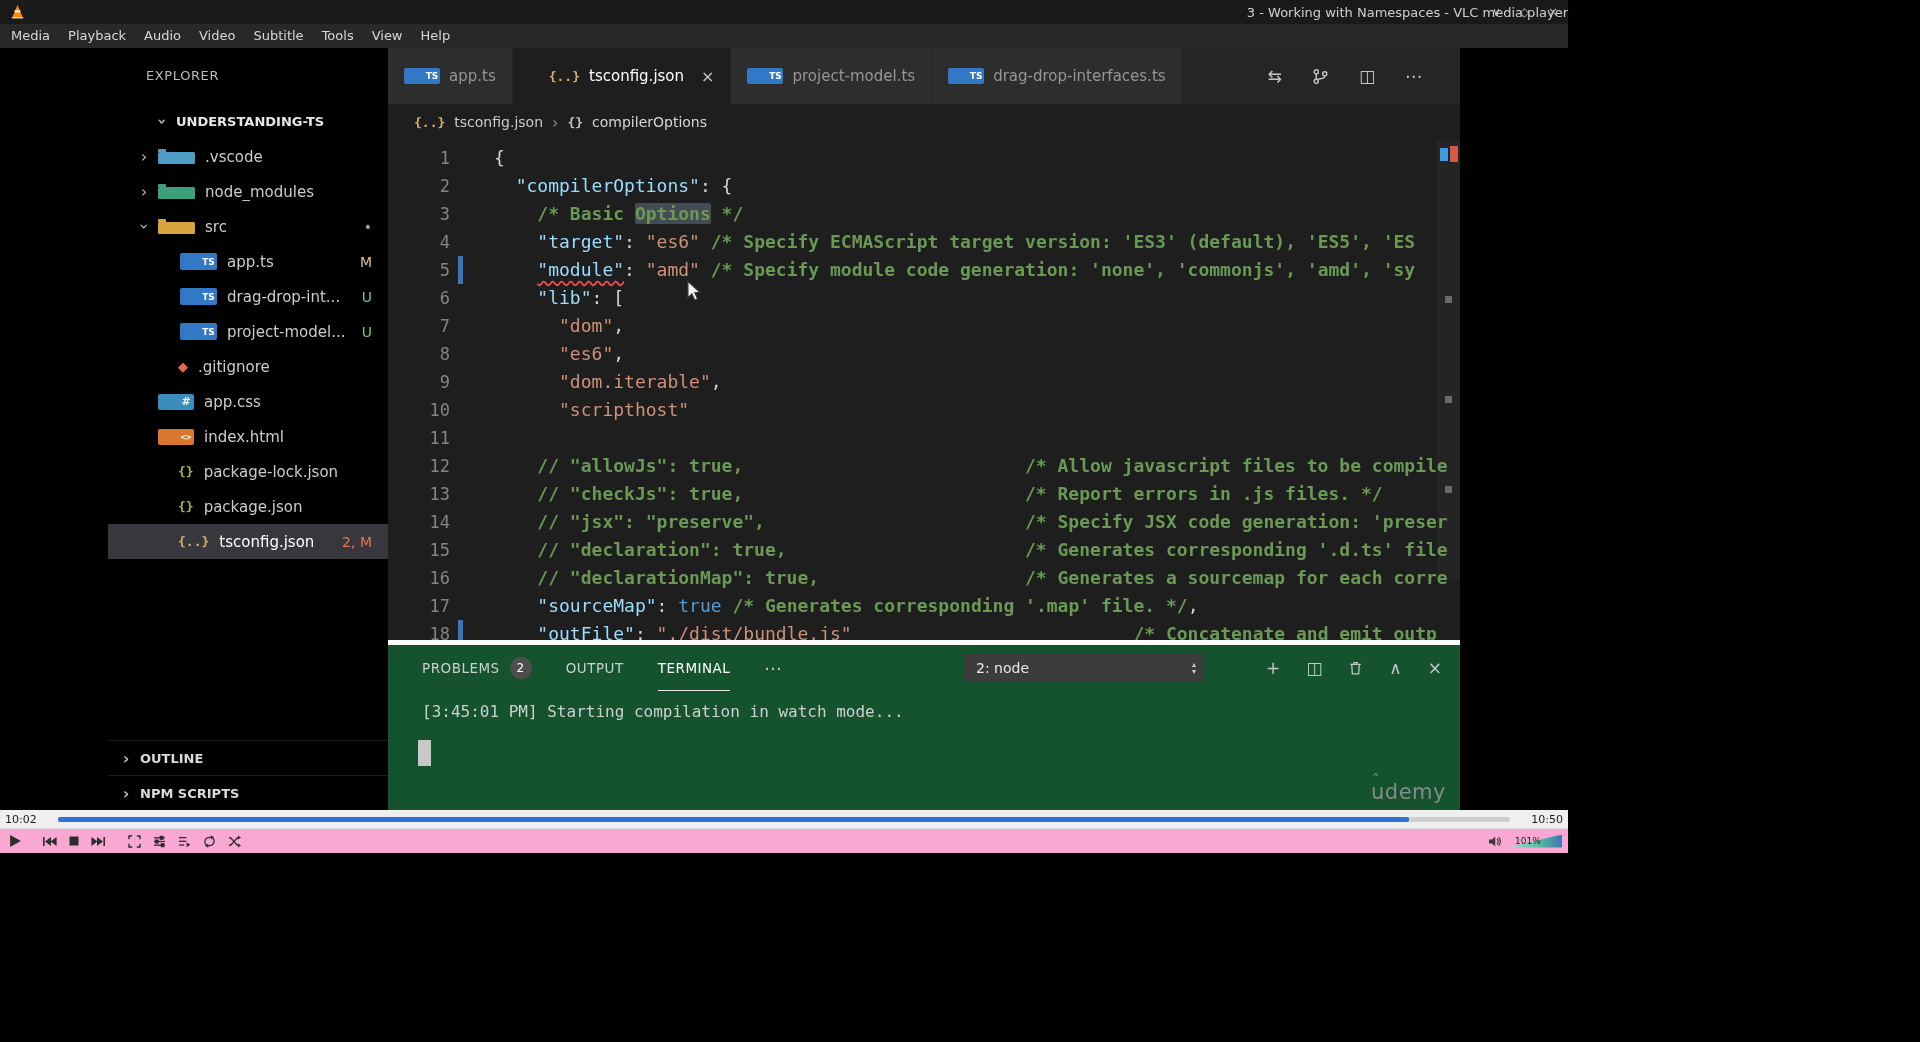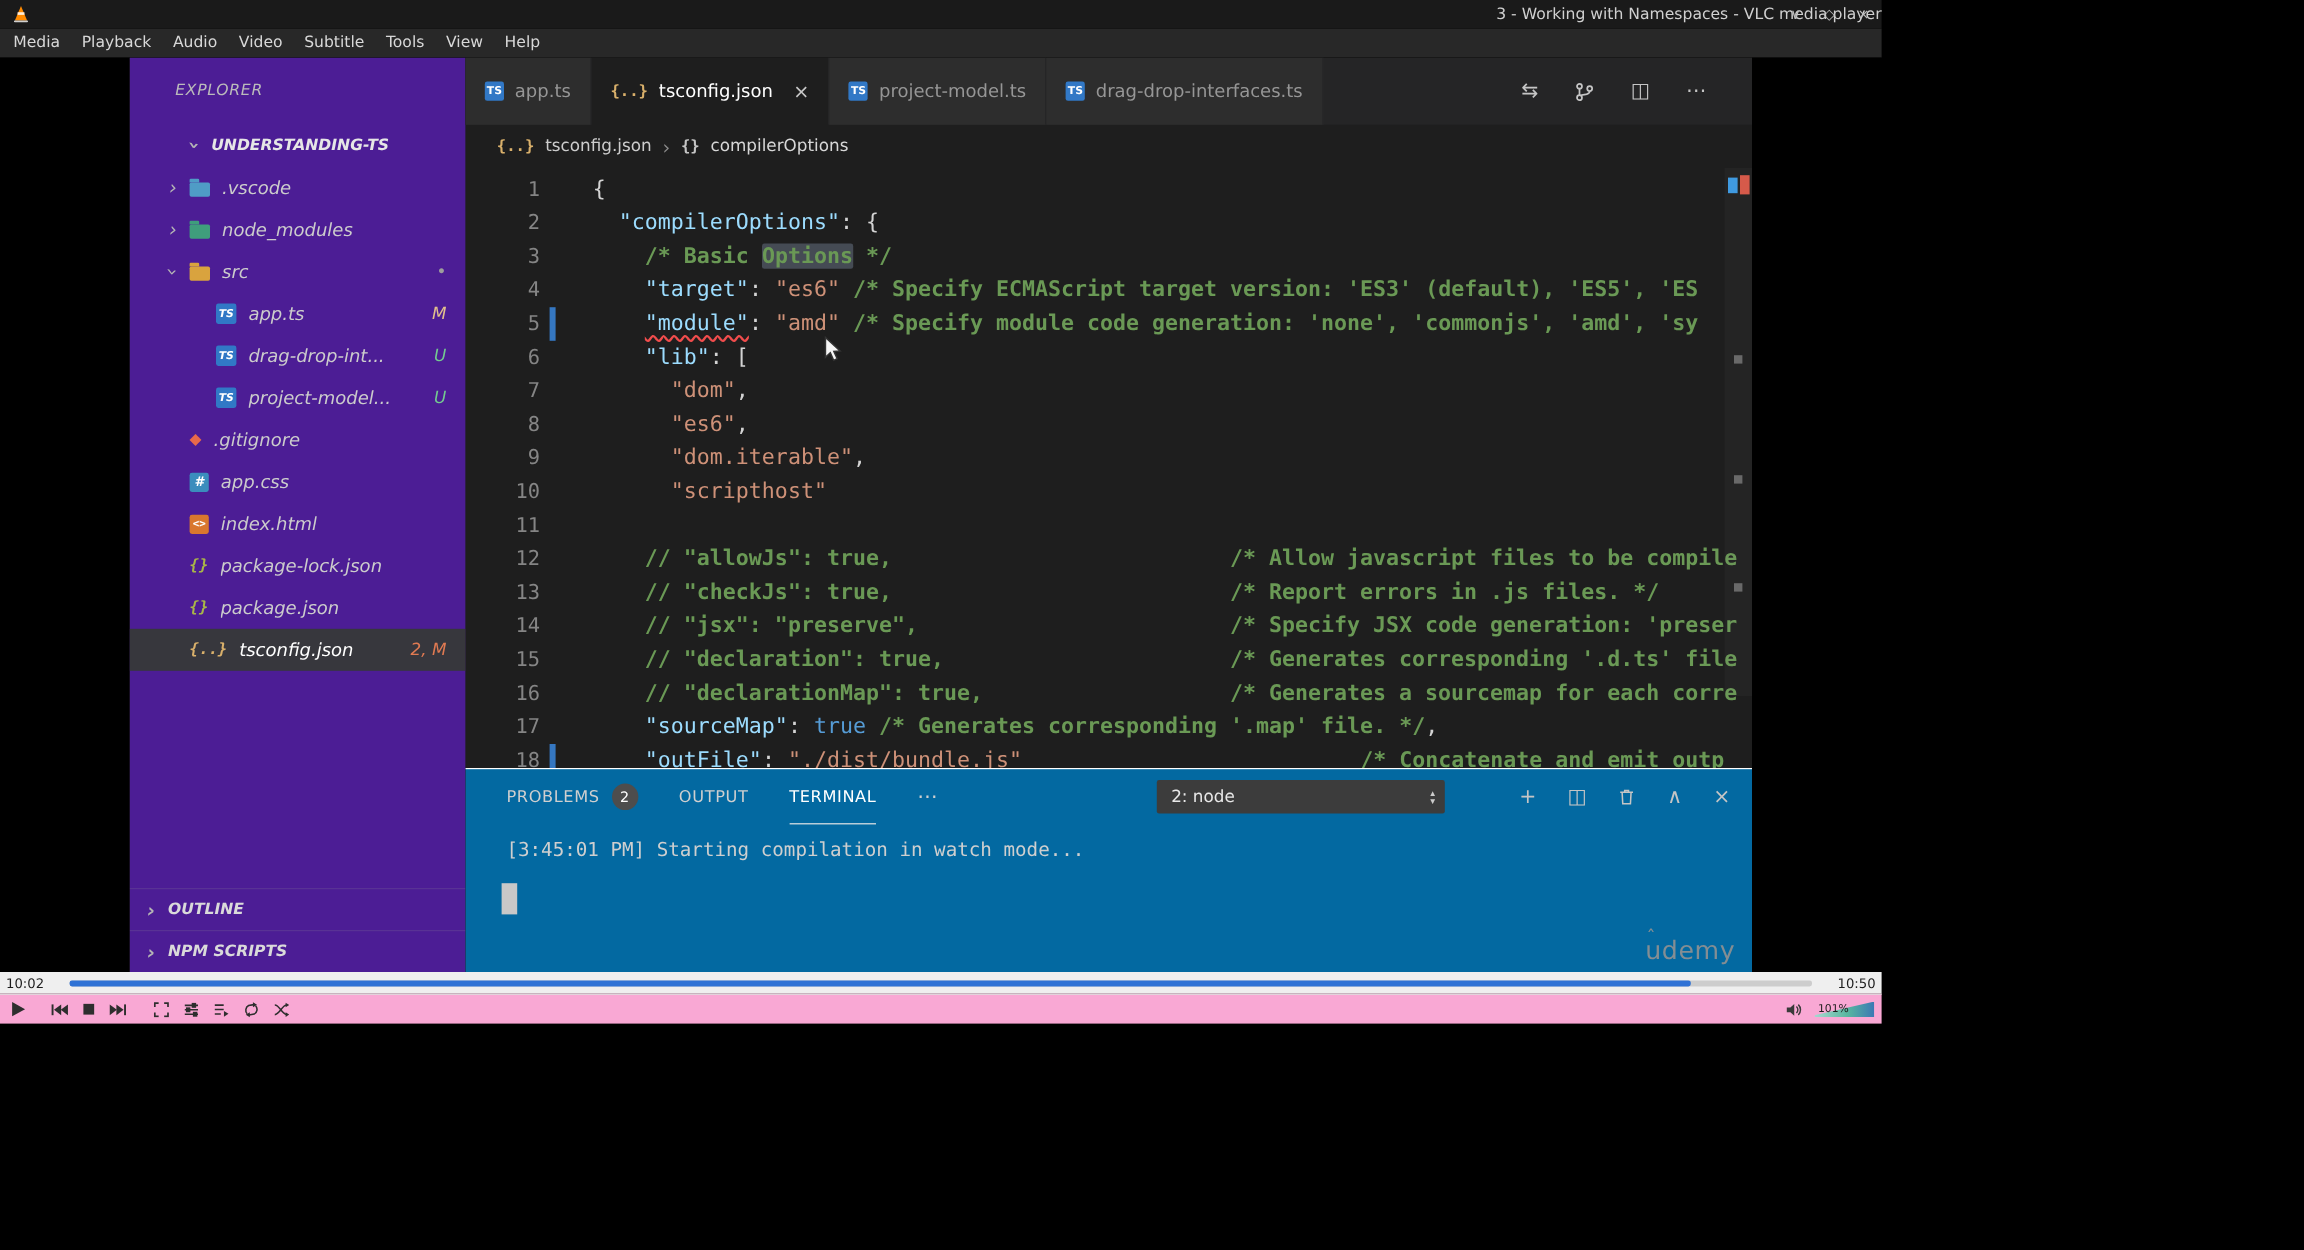--- a/index.html
+++ b/index.html
@@ -15,29 +15,29 @@
 
   
   .menubar{height:24px;background:#282828;display:flex;align-items:center;padding:0 2px;flex:none;}
   .menu-item{color:#d8d8d8;font-size:13px;padding:0 9px;line-height:24px;}
 
   
   .video{height:762px;background:#000;position:relative;flex:none;}
   .vscode{position:absolute;left:108px;top:0;width:1352px;height:762px;background:#1e1e1e;display:flex;overflow:hidden;}
 
   
-  .sidebar{width:280px;flex:none;background:#4c1d95;position:relative;color:#cccccc;font-style:italic;}
+  .sidebar{width:280px;flex:none;background:#000000;position:relative;color:#cccccc;}
   .exp-head{height:56px;padding:20px 0 0 38px;box-sizing:border-box;font-size:13px;color:#bbbbbb;letter-spacing:.6px;}
   .root-row{height:35px;display:flex;align-items:center;padding-left:10px;font-size:13px;font-weight:bold;color:#e6e6e6;margin-left:36px;}
   .trow{height:35px;display:flex;align-items:center;font-size:15px;color:#cccccc;box-sizing:border-box;padding-right:0;}
   .trow.selected{background:#37373d;color:#ffffff;}
   .chev{width:16px;margin-right:6px;color:#b5b5b5;font-size:16px;display:inline-block;text-align:center;transform-origin:50% 50%;flex:none;}
   .chev.down{transform:rotate(90deg);}
   .chev.empty{visibility:hidden;}
-  .ficon{flex:none;margin-right:10px;display:flex;align-items:center;justify-content:center;}
+  .ficon{flex:none;margin-right:10px;display:flex;align-items:center;justify-content:center;padding-left:20px;}
   .folder{width:17px;height:12px;border-radius:1.5px;position:relative;margin-top:2px;}
   .folder::before{content:'';position:absolute;top:-3px;left:0;width:8px;height:3px;border-radius:1px 1px 0 0;background:inherit;}
   .tsicon{width:17px;height:17px;background:#3178c6;color:#fff;font-size:9px;font-weight:bold;border-radius:2px;}
   .tsicon.small{width:16px;height:16px;}
   .braces{font-family:"DejaVu Sans Mono","Liberation Mono",monospace;font-weight:bold;font-size:13px;}
   .gdiamond{color:#e8694a;font-size:13px;}
   .cssicon{width:16px;height:16px;background:#3b8dbd;color:#fff;border-radius:2px;font-size:11px;font-weight:bold;}
   .htmlicon{width:16px;height:16px;background:#d9772e;color:#fff;border-radius:2px;font-size:9px;font-weight:bold;font-family:"DejaVu Sans Mono",monospace;}
   .tlabel{white-space:nowrap;overflow:hidden;}
   .tbadge{margin-left:auto;margin-right:16px;font-size:14px;flex:none;}
@@ -64,21 +64,21 @@
   .ltext{position:absolute;left:106px;top:0;white-space:pre;}
   .tk-p{color:#d4d4d4;} .tk-k{color:#9cdcfe;} .tk-s{color:#ce9178;} .tk-c{color:#6a9955;font-weight:bold;} .tk-b{color:#569cd6;}
   .tk-err{text-decoration:underline wavy #f14c4c;text-decoration-skip-ink:none;text-underline-offset:4px;}
   .tk-hl{background:#454b54;border-radius:2px;}
   .minimap{position:absolute;right:0;top:0;width:23px;height:440px;background:rgba(140,140,140,.06);}
   .mm-blue{position:absolute;left:3px;top:8px;width:8px;height:13px;background:#3f9ae0;}
   .mm-red{position:absolute;left:13px;top:6px;width:8px;height:16px;background:#d65a4a;}
   .ovr{position:absolute;left:8px;width:7px;height:7px;background:#7a7a7a;opacity:.8;}
 
   
-  .panel{flex:1;border-top:1px solid #ffffff;position:relative;background:#0369a1;}
+  .panel{flex:1;border-top:5px solid #ffffff;position:relative;background:#14532d;}
   .panel-head{height:46px;display:flex;align-items:center;gap:34px;padding:0 18px 0 34px;}
   .ptab{height:100%;display:flex;align-items:center;gap:10px;font-size:13.5px;letter-spacing:.5px;color:#cfcfcf;box-sizing:border-box;}
   .ptab.active{color:#ffffff;border-bottom:1.5px solid #e7e7e7;}
   .pbadge{width:22px;height:22px;border-radius:50%;background:#4d4d4d;color:#fff;font-size:12px;display:flex;align-items:center;justify-content:center;}
   .pmore{color:#cfcfcf;font-size:17px;}
   .pick{margin-left:auto;width:240px;height:28px;background:#3c3c3c;border-radius:2px;color:#e8e8e8;font-size:14px;display:flex;align-items:center;padding:0 8px 0 12px;box-sizing:border-box;}
   .pick-arrows{margin-left:auto;display:flex;flex-direction:column;font-size:8px;line-height:7px;color:#cccccc;}
   .pact{display:flex;align-items:center;gap:26px;margin-left:28px;color:#c5c5c5;font-size:17px;}
   .term{padding:8px 0 0 34px;font-family:"DejaVu Sans Mono","Liberation Mono",monospace;font-size:16px;color:#cfcfcf;line-height:26px;}
   .term-cursor{width:13px;height:26px;background:#c8c8c8;margin:15px 0 0 -4px;}

